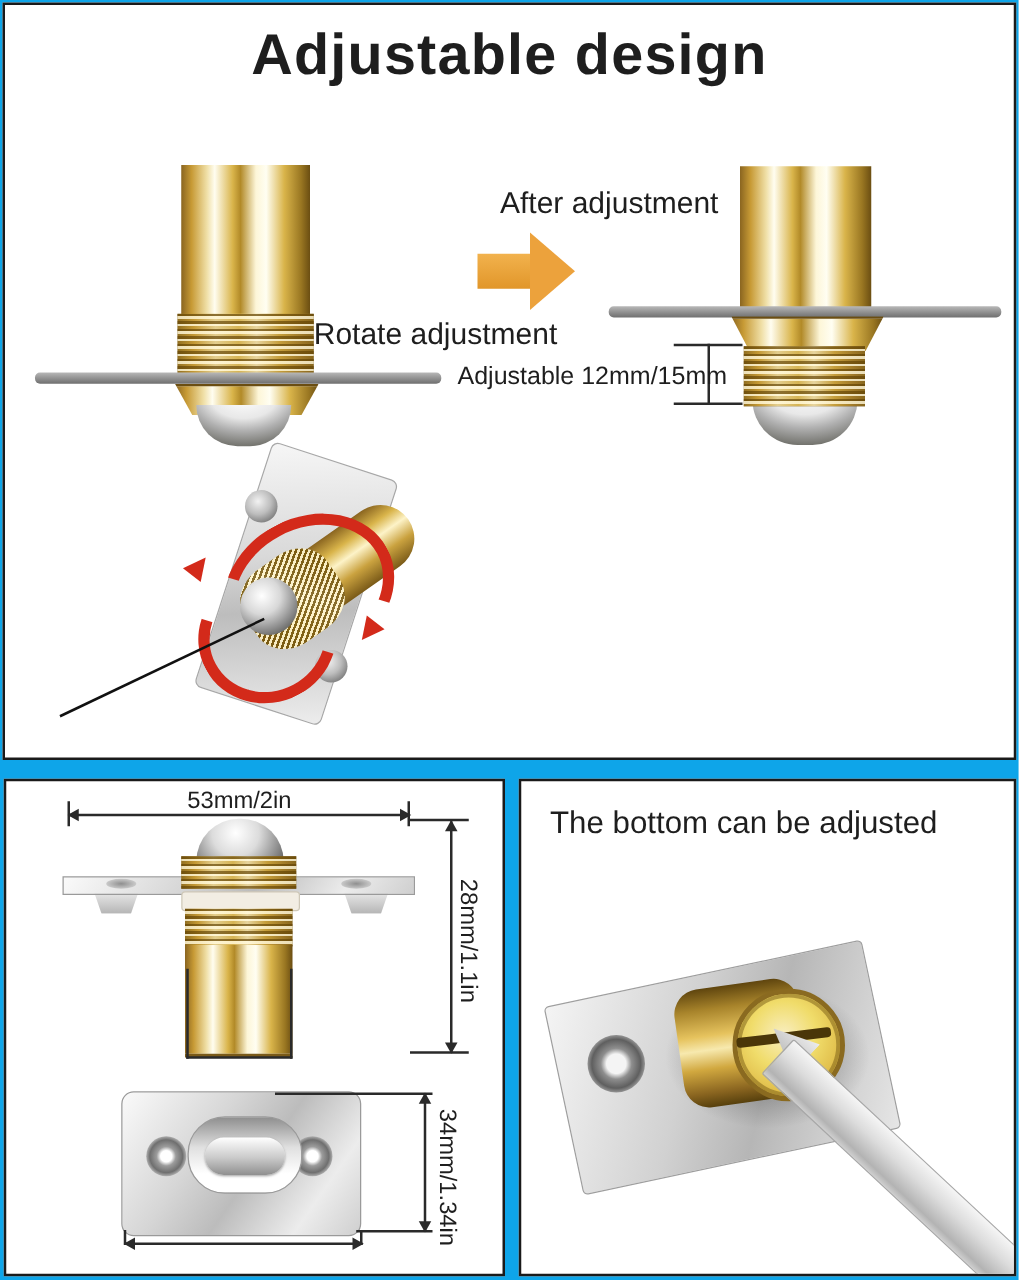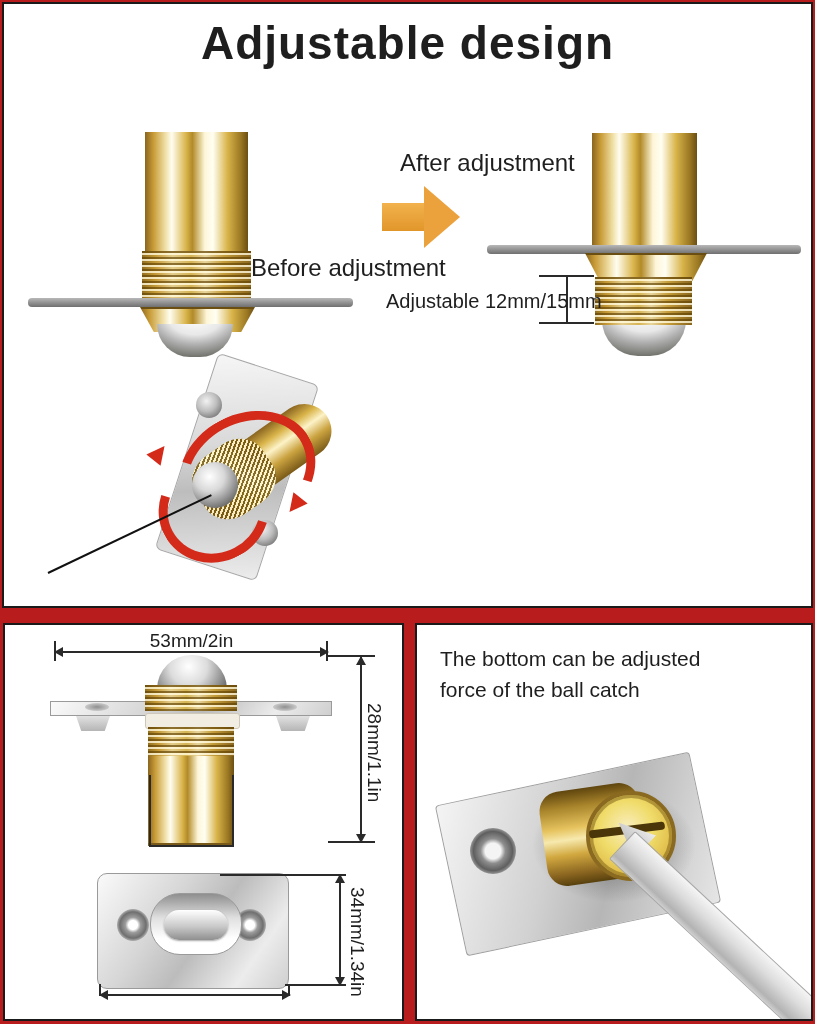--- a/index.html
+++ b/index.html
@@ -1,33 +1,33 @@
 <!DOCTYPE html>
 <html><head>
 <meta charset="utf-8">
 <style>
   html,body { margin:0; padding:0; background:#ffffff; }
   body { font-family:"Liberation Sans", sans-serif; color:#1e1e1e; }
-  .canvas { position:relative; width:815px; height:1024px; background:#b91c1c; overflow:hidden;text-decoration:underline; }
+  .canvas { position:relative; width:815px; height:1024px; background:#0ea5e9; overflow:hidden;text-decoration:underline; }
   .panel { position:absolute; border:2px solid #1a1a1a; background:#fff; overflow:hidden; }
   .top-panel { left:2px; top:2px; width:807px; height:602px; }
   .bl-panel  { left:3px; top:623px; width:397px; height:394px; }
   .br-panel  { left:415px; top:623px; width:394px; height:394px; }
   .abs { position:absolute; }
 
   
   .title { left:0; right:0; top:12px; text-align:center; font-size:46px; font-weight:700; letter-spacing:1px; }
   .subtitle { left:0; right:0; top:78px; text-align:center; font-size:21px; letter-spacing:.4px; word-spacing:3px; }
   .lbl { white-space:nowrap; }
   .lbl24 { font-size:24px;text-align:center; }
   .lbl23 { font-size:23px; }
   .lbl20 { font-size:20px; }
   .lbl19 { font-size:19px; }
   .vtext { writing-mode:vertical-rl; font-size:19px; }
-  .desc-block { left:23px; top:18px; width:360px; font-size:21px; line-height:31px; }
+  .desc-block { left:23px; top:18px; width:360px; font-size:25px; line-height:31px; }
 
   
   .brass {
     background:linear-gradient(90deg,#8a6520 0%,#c79a35 8%,#f0e0a8 20%,#fffdf0 26%,
       #d9b44a 40%,#b28a28 46%,#fdf6d8 58%,#fffef2 66%,#d9b44a 80%,#9a7722 93%,#6b4e12 100%);
   }
   .threads {
     background:
       repeating-linear-gradient(180deg, rgba(110,78,10,.78) 0 2px, rgba(255,246,212,.85) 2px 4px, rgba(190,150,50,.35) 4px 6px),
       linear-gradient(90deg,#7a5a18,#c79a35 12%,#f7ecc0 28%,#e3c465 45%,#fdf6d8 58%,#caa23f 75%,#8a6520 92%,#6b4e12);
@@ -116,40 +116,40 @@
   <section class="panel top-panel">
     <div class="abs title">Adjustable design</div>
 
     <div>
       <div class="abs brass" style="left:141px; top:128px; width:103px; height:121px;"></div>
       <div class="abs threads" style="left:138px; top:247px; width:109px; height:49px;"></div>
       <div class="abs seam-bar" style="left:24px; top:294px; width:325px; height:9px;"></div>
       <div class="abs brass collar" style="left:136px; top:303px; width:115px; height:23px;"></div>
       <div class="abs ball-bottom" style="left:153px; top:320px; width:76px; height:33px; border-radius:0 0 38px 38px;"></div>
     </div>
-    <div class="abs lbl lbl24" style="left:247px; top:250px;">Before adjustment</div>
+    <div class="abs lbl lbl24" style="left:247px; top:250px;">Rotate adjustment</div>
 
     <div>
       <div class="abs oarrow-shaft"></div>
       <div class="abs oarrow-head"></div>
     </div>
     <div class="abs lbl lbl24" style="left:396px; top:145px;">After adjustment</div>
 
     <div>
       <div class="abs brass" style="left:588px; top:129px; width:105px; height:116px;"></div>
       <div class="abs seam-bar" style="left:483px; top:241px; width:314px; height:9px;"></div>
       <div class="abs brass collar" style="left:581px; top:249px; width:122px; height:26px;"></div>
       <div class="abs ball-bottom" style="left:598px; top:316px; width:84px; height:36px; border-radius:0 0 42px 42px;"></div>
       <div class="abs threads" style="left:591px; top:273px; width:97px; height:48px;"></div>
     </div>
 
     <div class="abs bracket-line" style="left:535px; top:271px; width:55px; height:2px;"></div>
     <div class="abs bracket-line" style="left:535px; top:318px; width:55px; height:2px;"></div>
     <div class="abs bracket-line" style="left:562px; top:271px; width:2px; height:49px;"></div>
-    <div class="abs lbl lbl20" style="left:382px; top:286px;">Adjustable 12mm/15mm</div>
+    <div class="abs lbl lbl20" style="left:362px; top:286px;">Adjustable 12mm/15mm</div>
 
     <div class="abs rot-wrap">
       <div class="abs rot-plate"></div>
       <div class="abs rot-screw" style="left:66px; top:22px;"></div>
       <div class="abs rot-screw" style="left:122px; top:150px;"></div>
       <div class="abs rot-cyl"></div>
       <div class="abs rot-barrel"></div>
       <div class="abs rot-ball"></div>
       <div>
         <div class="abs red-arc arc-top"></div>
@@ -204,21 +204,20 @@
     <div class="abs vtext" style="left:341px; top:262px;">34mm/1.34in</div>
 
     <div class="abs tickv" style="left:94px; top:359px; height:12px;"></div>
     <div class="abs tickv" style="left:283px; top:359px; height:12px;"></div>
     <div class="abs hdim" style="left:95px; top:369px; width:190px;"></div>
   </section>
 
   <section class="panel br-panel">
     <div class="abs desc-block">
       <div>The bottom can be adjusted</div>
-      <div>force of the ball catch</div>
     </div>
 
     <div>
       <div class="abs br-plate"></div>
       <div class="abs br-shadow"></div>
       <div class="abs br-hole"></div>
       <div class="abs br-cyl"></div>
       <div class="abs br-face"></div>
       <div class="abs br-slot"></div>
       <div class="abs driver-tip"></div>

